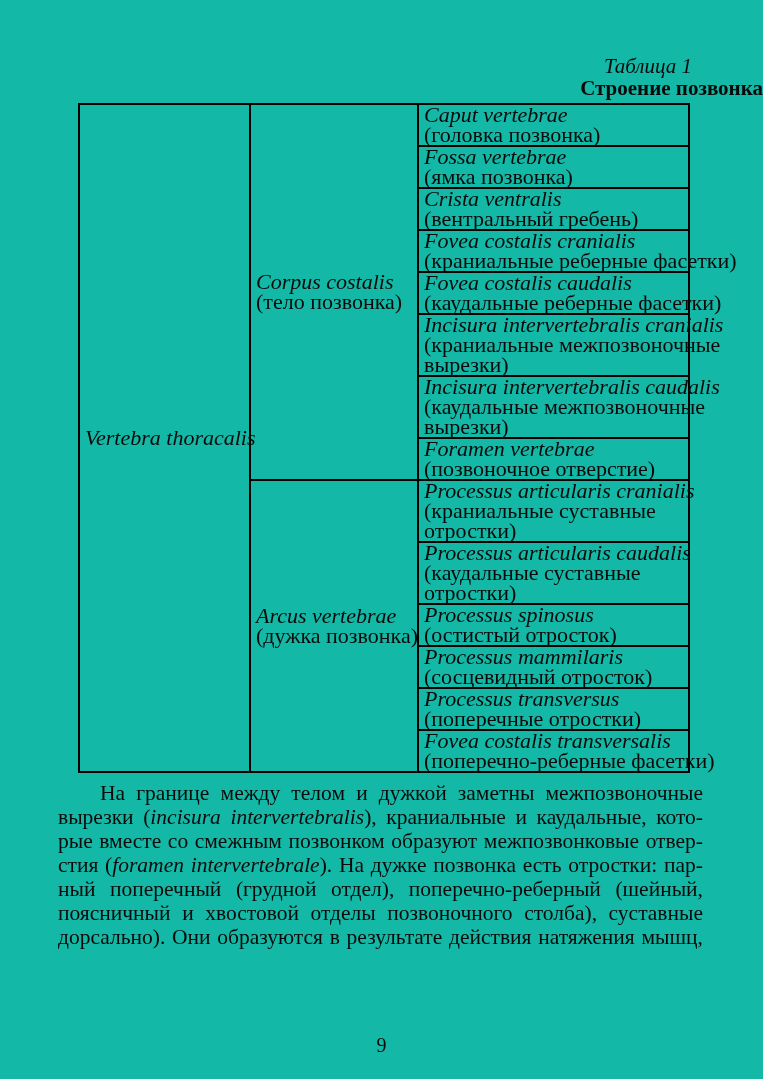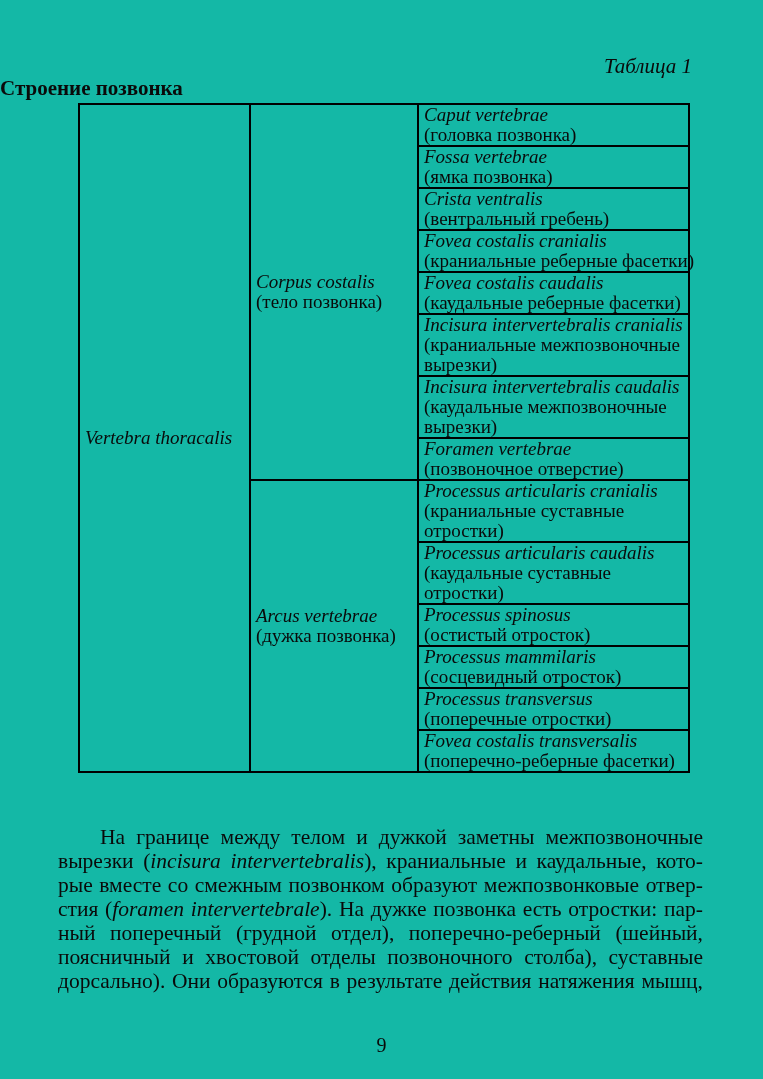--- a/index.html
+++ b/index.html
@@ -12,44 +12,44 @@
     overflow: hidden;
   }
   .page { position: absolute; inset: 0; background: #14b8a6; }
 
   .tbl-label {
     position: absolute; top: 55px; right: 71px;
     font-style: italic; font-size: 21px; line-height: 22px;
   }
   .tbl-title {
     position: absolute; top: 77px; left: 0; width: 763px;
-    text-align: left; font-weight: bold; font-size: 21px; line-height: 22px;
+    text-align: right; font-weight: bold; font-size: 21px; line-height: 22px;
   }
 
   table.vt {
     position: absolute; top: 103px; left: 78px;
     width: 610px; border-collapse: collapse; table-layout: fixed;
   }
   table.vt td {
     border: 2px solid #000000;
     padding: 0 14px 0 5px;
     vertical-align: top;
-    font-size: 19px; line-height: 20px;
+    font-size: 22px; line-height: 20px;
   }
   table.vt td.mid { vertical-align: middle; }
   .lat { font-style: italic; white-space: nowrap; }
   .rus { white-space: nowrap; }
 
   .para {
     position: absolute; top: 781px; left: 58px; width: 645px;
     font-size: 21.5px; line-height: 24px;
   }
   .pline { text-align: justify; text-align-last: justify; }
   .pline.noj { text-align: left; text-align-last: auto; }
-  .pline.ind { text-indent: 42px; margin-top: 44px; }
+  .pline.ind { text-indent: 42px; }
   .pline i { font-style: italic; }
 
   .pgnum {
     position: absolute; top: 1034px; left: 0; width: 763px;
     text-align: center; font-size: 20px; line-height: 22px;
   }
 </style>
 </head>
 <body>
 

